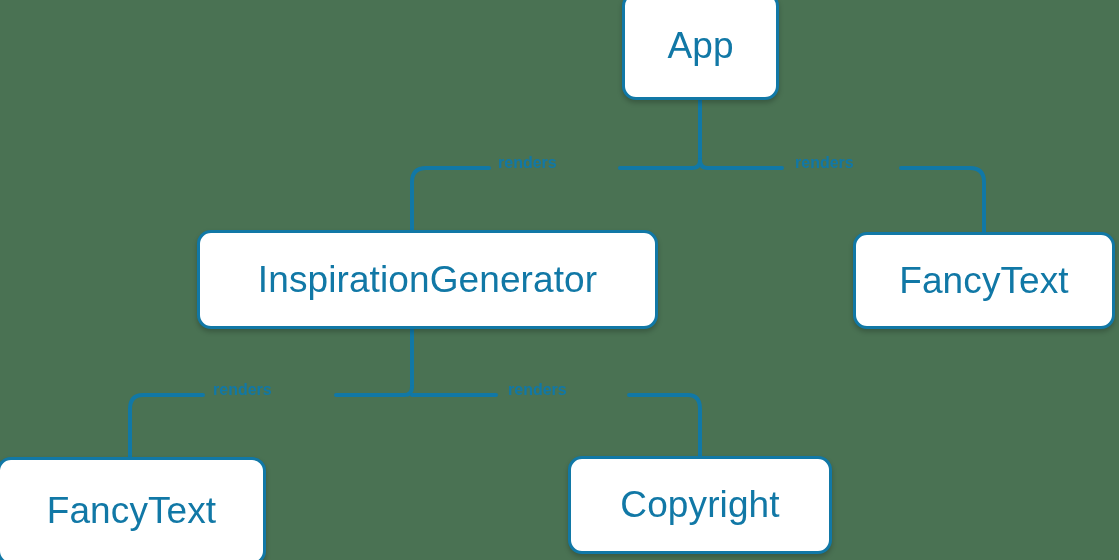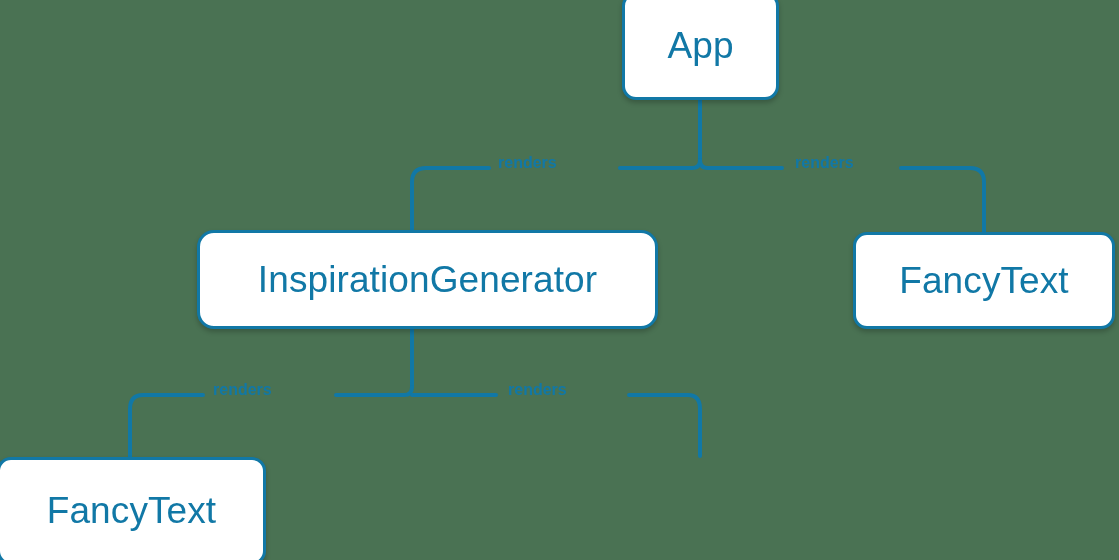--- a/index.html
+++ b/index.html
@@ -49,21 +49,21 @@
     color: #1178a6;
     font-size: 16px;
     font-weight: 600;
     white-space: nowrap;
     z-index: 3;
     line-height: 1;
   }
 
   
   #node-app          { left: 622px; top: -8px;  width: 157px; height: 108px; }
-  #node-inspiration  { left: 197px; top: 230px; width: 461px; height: 99px; border-radius: 17px;  }
+  #node-inspiration  { left: 197px; top: 230px; width: 461px; height: 99px;  }
   #node-fancytext-r  { left: 853px; top: 232px; width: 262px; height: 97px;  }
   #node-fancytext-bl { left: -3px;  top: 457px; width: 269px; height: 108px; }
   #node-copyright    { left: 568px; top: 456px; width: 264px; height: 98px;  }
 
   
   #label-app-inspiration { left: 498px; top: 155px; }
   #label-app-fancytext   { left: 795px; top: 155px; }
   #label-ig-fancytext    { left: 213px; top: 382px; }
   #label-ig-copyright    { left: 508px; top: 382px; }
 </style>
@@ -103,20 +103,23 @@
   </div>
 
   <div class="node" id="node-fancytext-r">
     <span class="node-label">FancyText</span>
   </div>
 
   <div class="node" id="node-fancytext-bl">
     <span class="node-label">FancyText</span>
   </div>
 
+  <div class="node" id="node-copyright">
+    <span class="node-label">Copyright</span>
+  </div>
 
   <span class="edge-label" id="label-app-inspiration">renders</span>
 
   <span class="edge-label" id="label-app-fancytext">renders</span>
 
   <span class="edge-label" id="label-ig-fancytext">renders</span>
 
   <span class="edge-label" id="label-ig-copyright">renders</span>
 
 </div>

